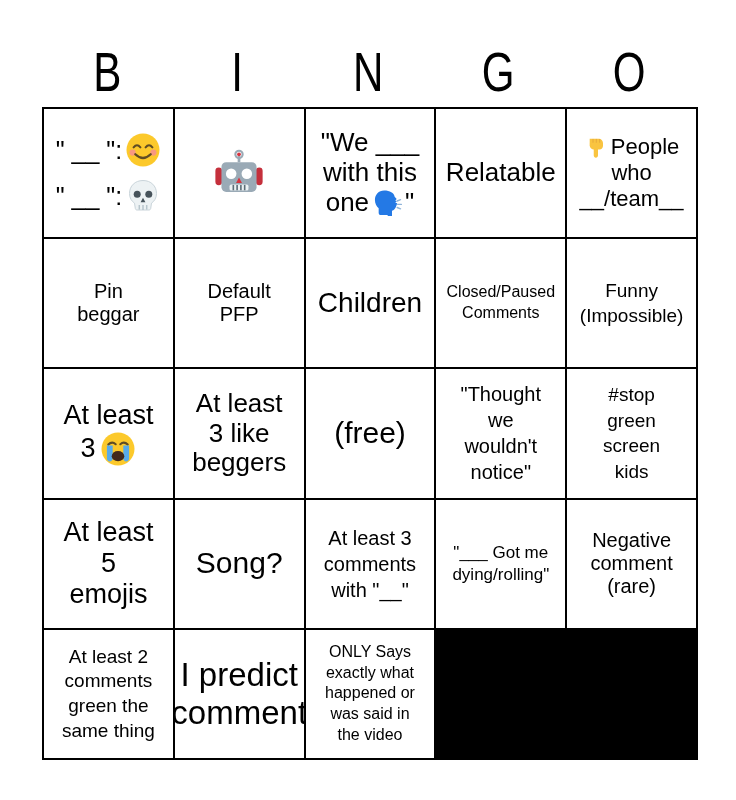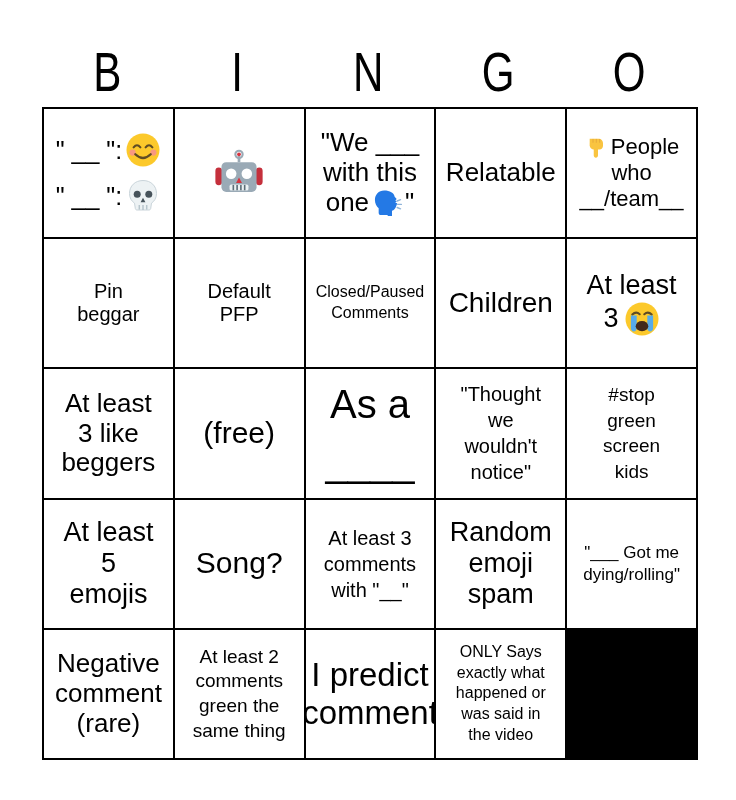--- a/index.html
+++ b/index.html
@@ -49,21 +49,21 @@
   .r3c2{font-size:26px}
   .r3c3{font-size:30px}
   .r3c4{font-size:40px;line-height:1.45}
   .r3c5{font-size:20px;line-height:1.3}
   .r4c1{font-size:19px;line-height:1.35}
   .r4c2{font-size:27px}
   .r4c3{font-size:30px}
   .r4c4{font-size:20px;line-height:1.3}
   .r4c5{font-size:27px}
   .r5c1{font-size:17px;line-height:1.3}
-  .r5c2{font-size:26px}
+  .r5c2{font-size:20px}
   .r5c3{font-size:19px;line-height:1.3}
   .r5c4{font-size:33px}
   .r5c5{font-size:16px;line-height:1.3}
 </style>
 </head>
 <body>
 
 <div class="bingo-header">
   <span class="bl">B</span>
   <span class="bl">I</span>
@@ -158,26 +158,30 @@
   </div>
 
   <div class="cell r2c1">
     <span class="cline">Pin</span>
     <span class="cline">beggar</span>
   </div>
   <div class="cell r2c2">
     <span class="cline">Default</span>
     <span class="cline">PFP</span>
   </div>
+  <div class="cell r2c3">
+    <span class="cline">Children</span>
+  </div>
   <div class="cell r2c4">
     <span class="cline">Closed/Paused</span>
     <span class="cline">Comments</span>
   </div>
-  <div class="cell r2c3">
-    <span class="cline">Children</span>
+  <div class="cell r2c5">
+    <span class="cline">Funny</span>
+    <span class="cline">(Impossible)</span>
   </div>
 
   <div class="cell r3c1">
     <span class="cline">At least</span>
     <div class="crow">
       <span>3</span>
       <svg class="emj e36" viewBox="0 0 36 36">
         <circle cx="18" cy="18" r="16.5" fill="#FCC92B"></circle>
         <path d="M8.3 13.6 Q12 9.8 15.7 13.2" stroke="#5F4C24" stroke-width="2.1" fill="none" stroke-linecap="round"></path>
         <path d="M20.3 13.2 Q24 9.8 27.7 13.6" stroke="#5F4C24" stroke-width="2.1" fill="none" stroke-linecap="round"></path>
@@ -188,24 +192,20 @@
     </div>
   </div>
   <div class="cell r3c2">
     <span class="cline">At least</span>
     <span class="cline">3 like</span>
     <span class="cline">beggers</span>
   </div>
   <div class="cell r3c3">
     <span class="cline">(free)</span>
   </div>
-  <div class="cell r3c4">
-    <span class="cline">As a</span>
-    <span class="cline">____</span>
-  </div>
   <div class="cell r3c5">
     <span class="cline">"Thought</span>
     <span class="cline">we</span>
     <span class="cline">wouldn't</span>
     <span class="cline">notice"</span>
   </div>
 
   <div class="cell r4c1">
     <span class="cline">#stop</span>
     <span class="cline">green</span>
@@ -217,25 +217,20 @@
     <span class="cline">5</span>
     <span class="cline">emojis</span>
   </div>
   <div class="cell r4c3">
     <span class="cline">Song?</span>
   </div>
   <div class="cell r4c4">
     <span class="cline">At least 3</span>
     <span class="cline">comments</span>
     <span class="cline">with "__"</span>
-  </div>
-  <div class="cell r4c5">
-    <span class="cline">Random</span>
-    <span class="cline">emoji</span>
-    <span class="cline">spam</span>
   </div>
 
   <div class="cell r5c1">
     <span class="cline">"___ Got me</span>
     <span class="cline">dying/rolling"</span>
   </div>
   <div class="cell r5c2">
     <span class="cline">Negative</span>
     <span class="cline">comment</span>
     <span class="cline">(rare)</span>

